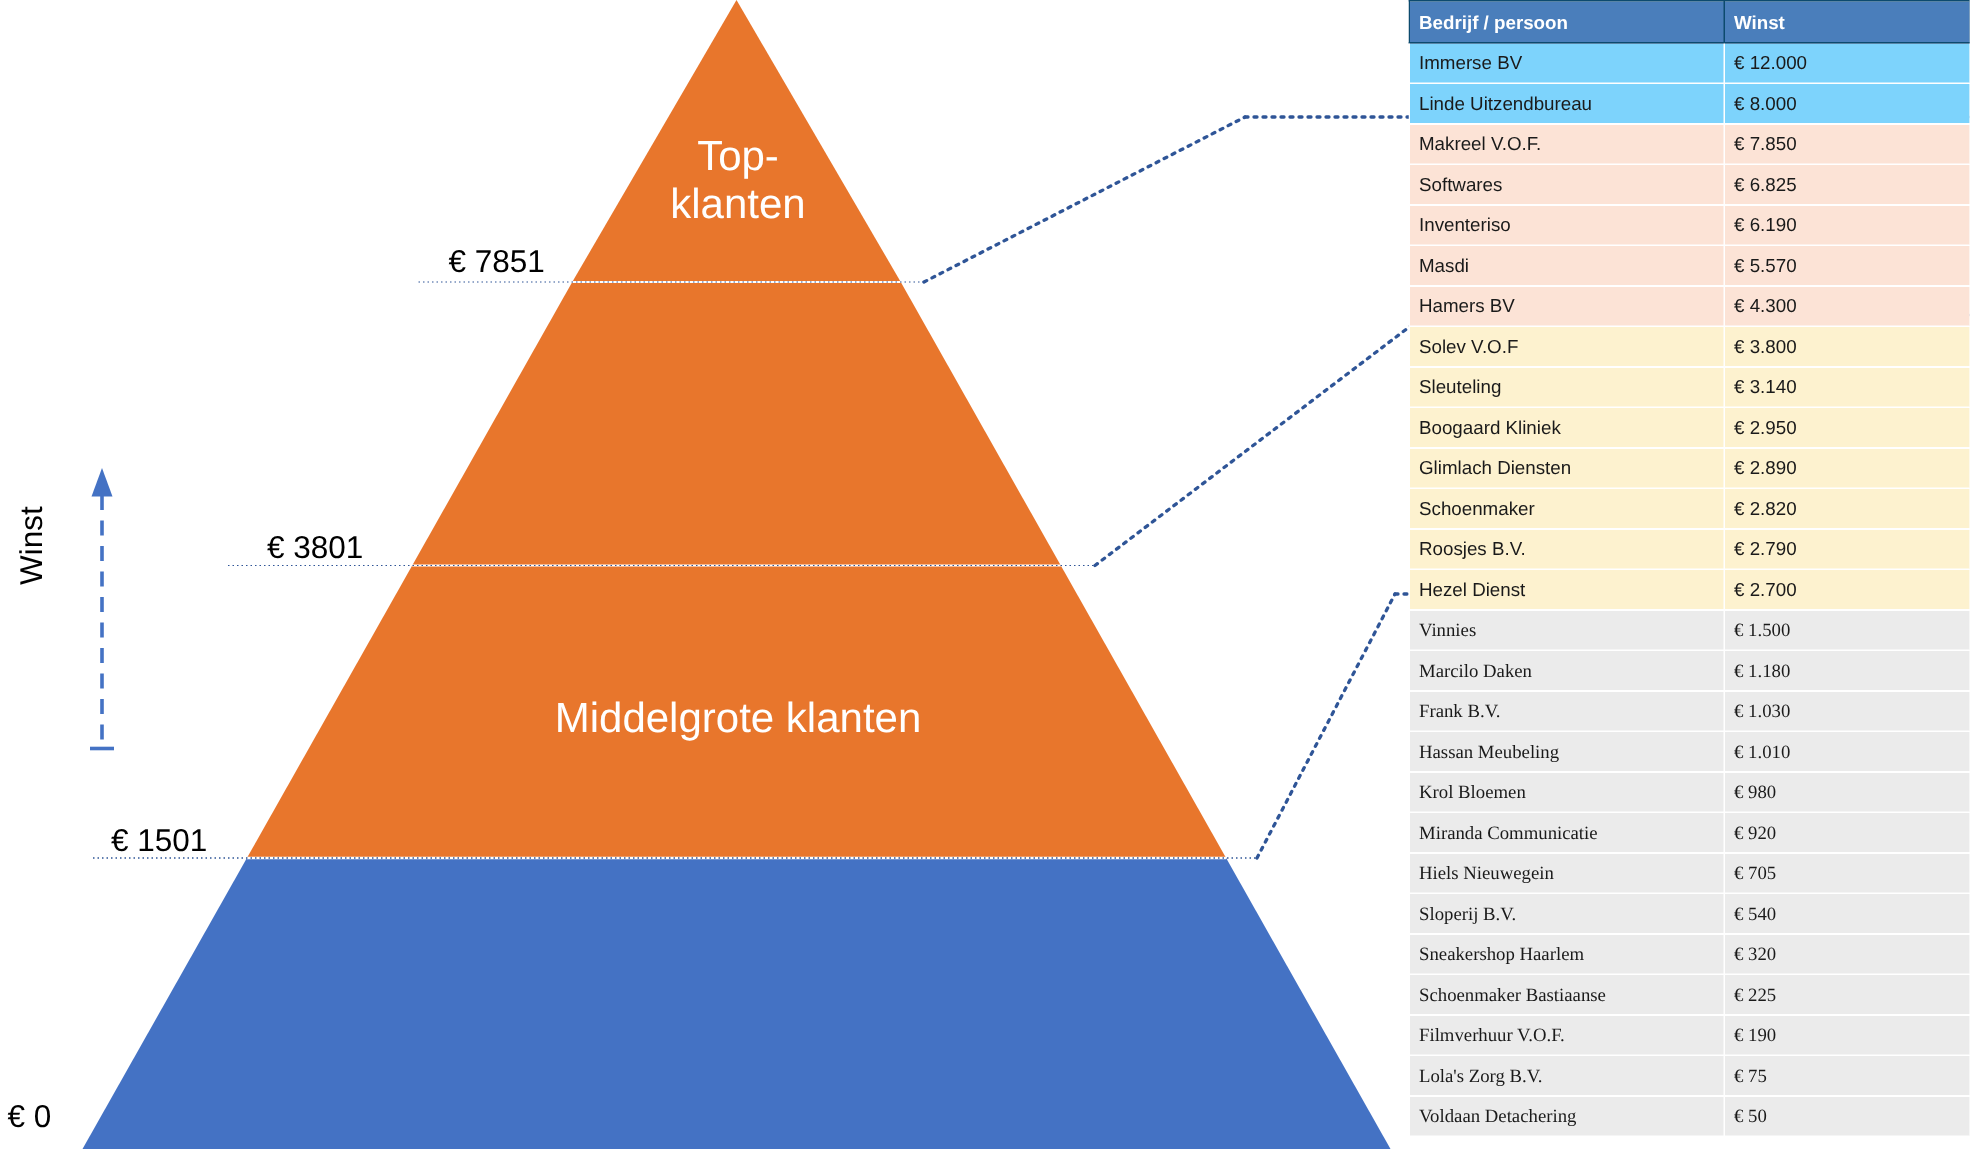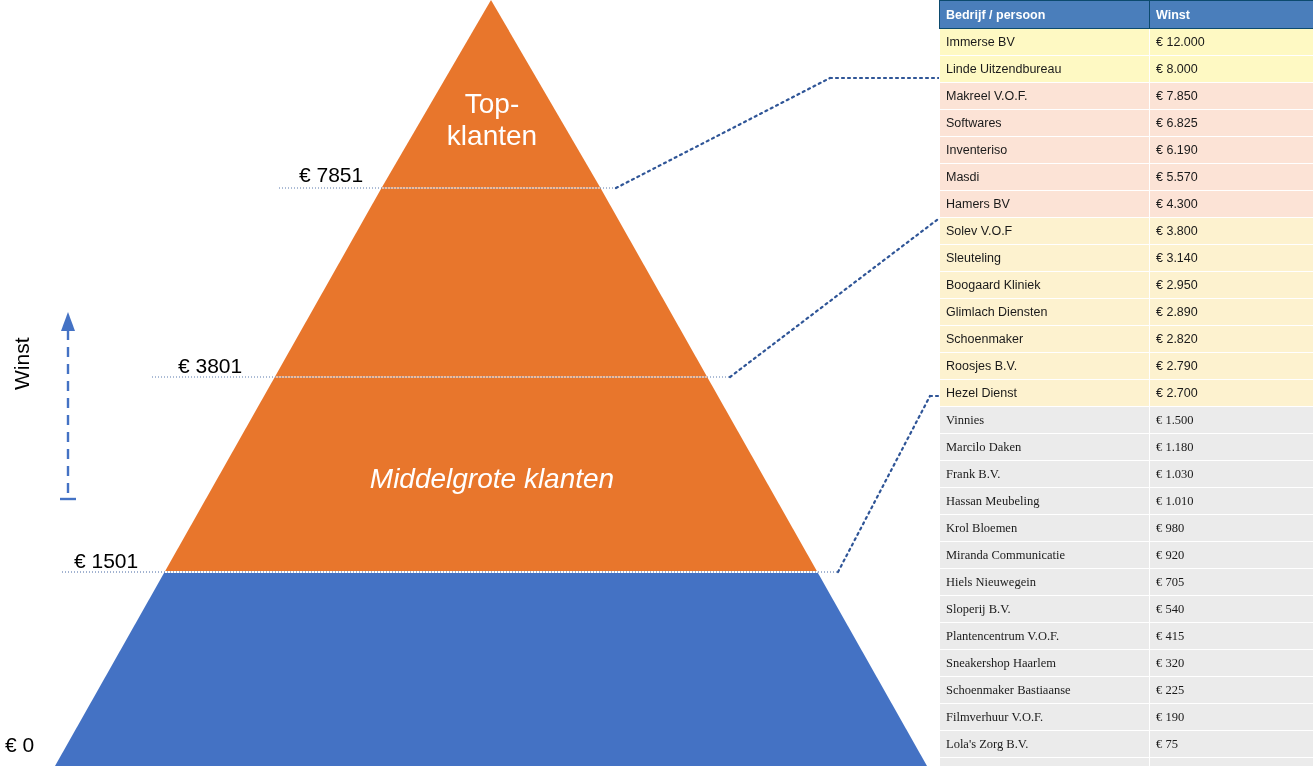--- a/index.html
+++ b/index.html
@@ -37,21 +37,21 @@
     position: absolute;
     color: #ffffff;
     font-size: 28px;
     text-align: center;
     line-height: 1.15;
     white-space: pre-line;
     pointer-events: none;
   }
   #tier-label-0 { left: 380px; top: 88px; width: 224px; }
   #tier-label-1 { left: 330px; top: 270px; width: 324px; }
-  #tier-label-2 { left: 280px; top: 463px; width: 424px; font-style: italic; }
+  #tier-label-2 { left: 280px; top: 463px; width: 424px; }
   #tier-label-3 { left: 280px; top: 656px; width: 424px; }
 
   .boundary-value {
     position: absolute;
     font-size: 21px;
     color: #000000;
     white-space: nowrap;
   }
   #bval-0 { left: 299px; top: 163px; }
   #bval-1 { left: 178px; top: 354px; }
@@ -101,21 +101,21 @@
     height: 18px;
     border: 1px solid #ffffff;
     vertical-align: middle;
     overflow: hidden;
     white-space: nowrap;
   }
   table.data-table col.c-name { width: 210px; }
   table.data-table col.c-val  { width: 164px; }
 
   
-  .rowtier-top      td { background: #fef9c3; }
+  .rowtier-top      td { background: #7dd3fc; }
   .rowtier-grote    td { background: #fce3d6; margin-top: 32px; }
   .rowtier-middel   td { background: #fdf2cf; }
   .rowtier-klein    td { background: #ebebeb; font-family: Liberation Serif, serif; }
 
   
   #connectors {
     position: absolute;
     left: 0; top: 0;
     width: 1313px; height: 766px;
     pointer-events: none;
@@ -271,24 +271,20 @@
           </tr>
           <tr class="rowtier-klein">
             <td>Hiels Nieuwegein</td>
             <td>€ 705</td>
           </tr>
           <tr class="rowtier-klein">
             <td>Sloperij B.V.</td>
             <td>€ 540</td>
           </tr>
           <tr class="rowtier-klein">
-            <td>Plantencentrum V.O.F.</td>
-            <td>€ 415</td>
-          </tr>
-          <tr class="rowtier-klein">
             <td>Sneakershop Haarlem</td>
             <td>€ 320</td>
           </tr>
           <tr class="rowtier-klein">
             <td>Schoenmaker Bastiaanse</td>
             <td>€ 225</td>
           </tr>
           <tr class="rowtier-klein">
             <td>Filmverhuur V.O.F.</td>
             <td>€ 190</td>

